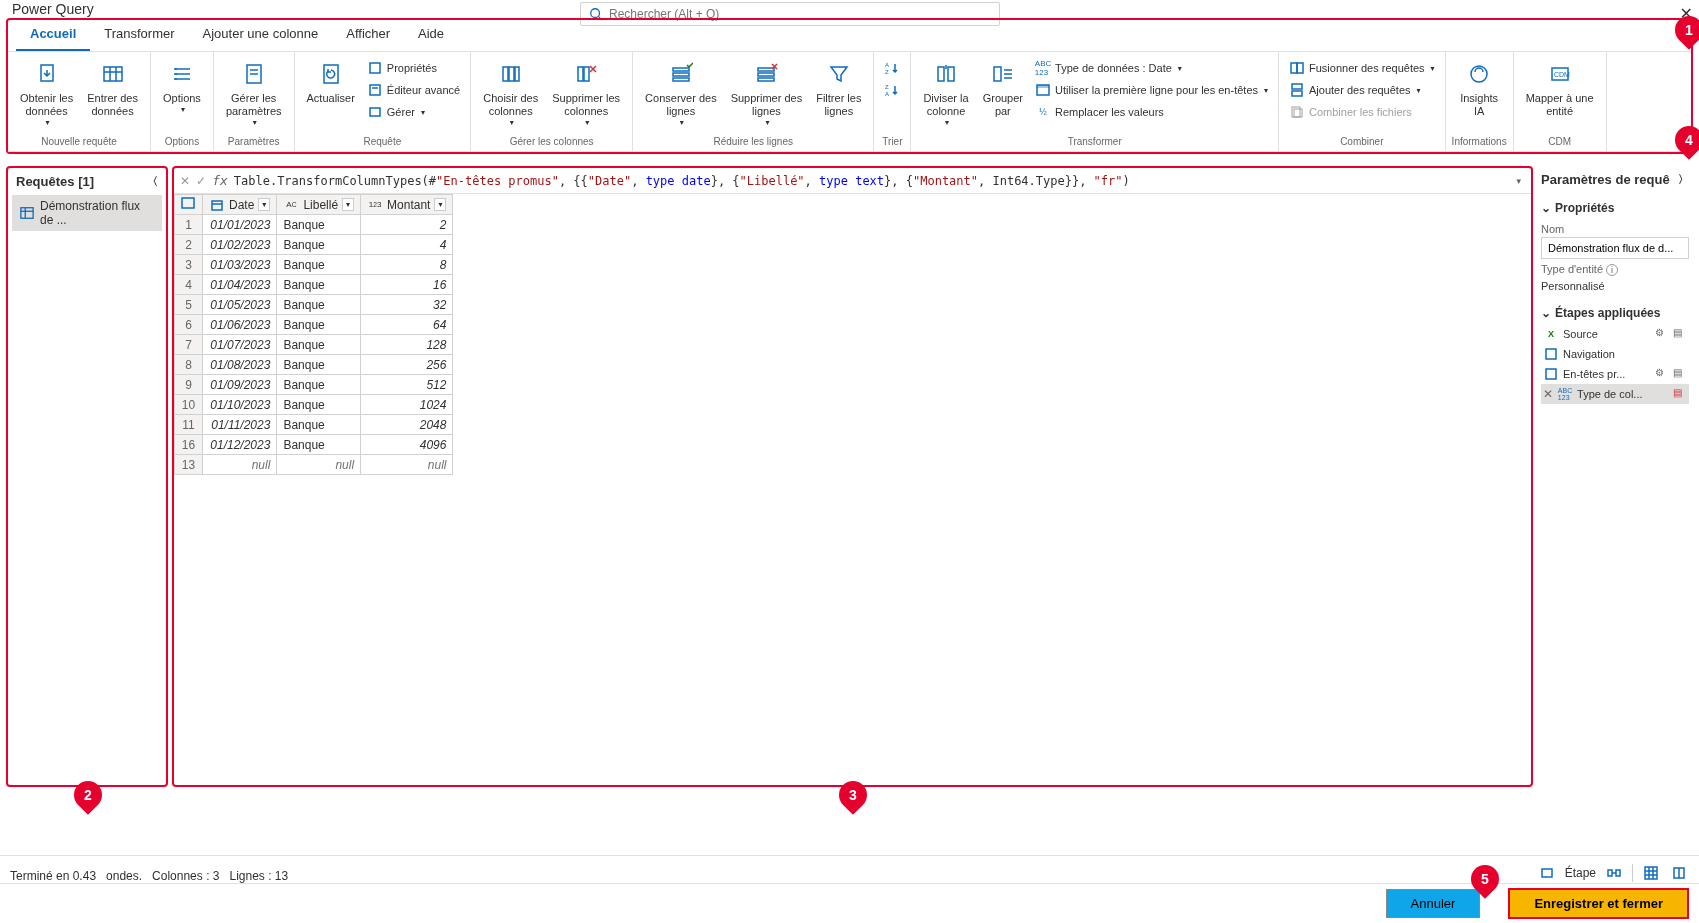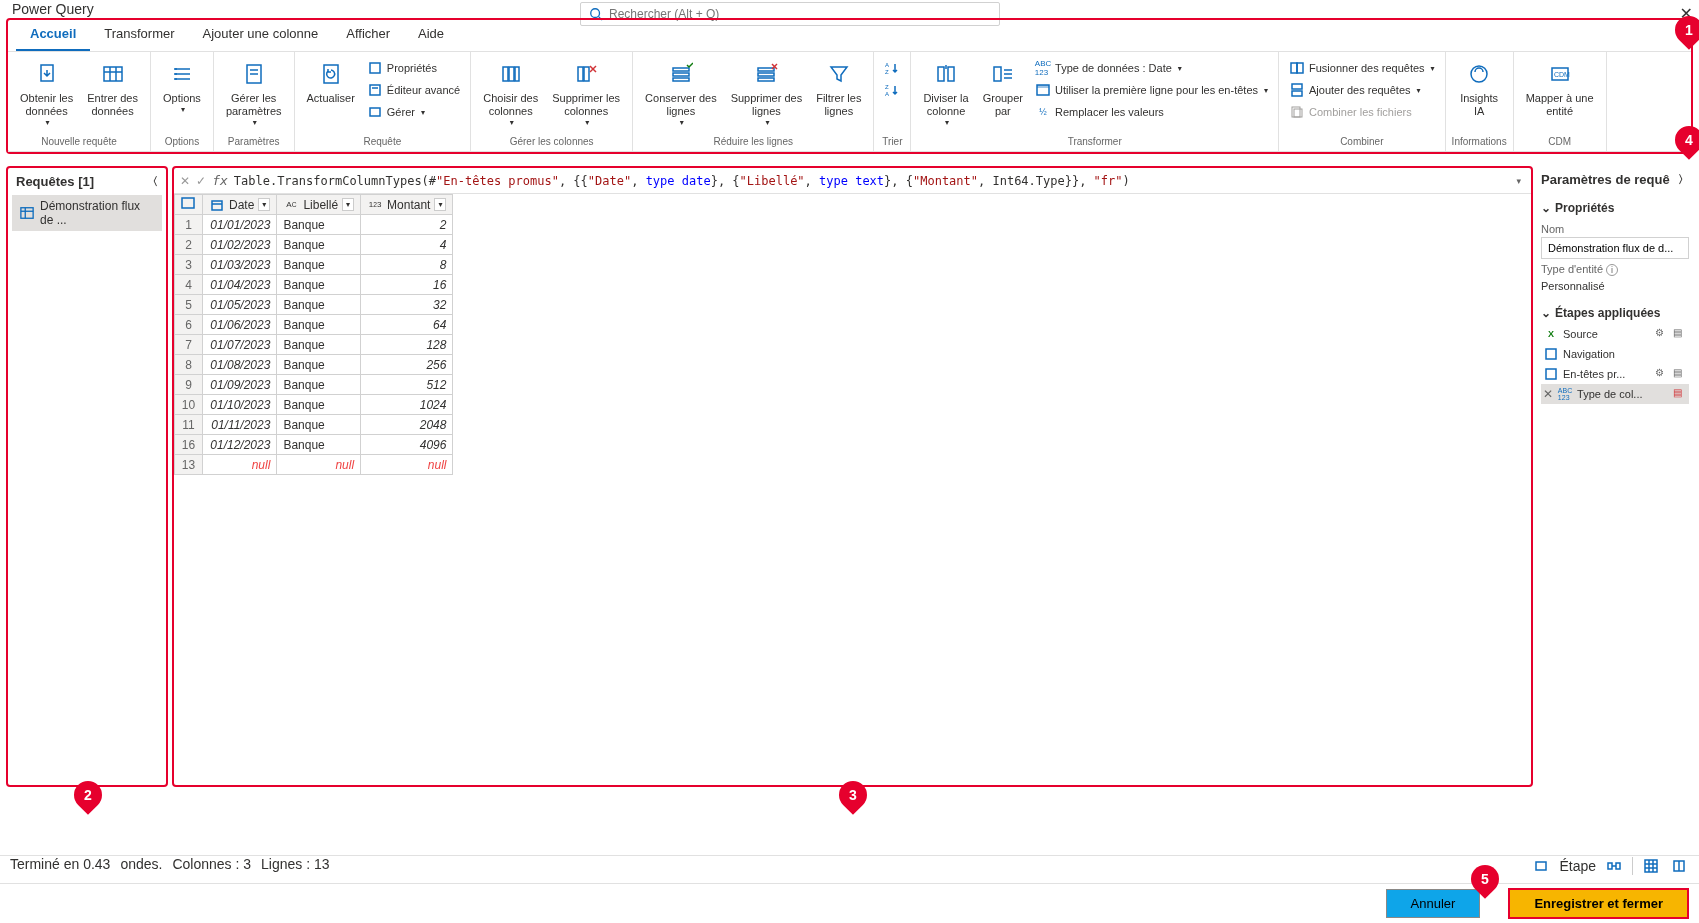--- a/index.html
+++ b/index.html
@@ -56,41 +56,41 @@
 table.grid th.rownum, table.grid td.rownum { background: #f3f2f1; text-align: center; color: #666; width: 28px; }
 table.grid th.corner { width: 22px; background: #f3f2f1; }
 .col-hdr { display: flex; align-items: center; gap: 4px; }
 .col-hdr .type-ico { width: 16px; height: 14px; display: flex; align-items: center; justify-content: center; font-size: 9px; }
 .col-hdr .dd { font-size: 8px; border: 1px solid #ccc; padding: 1px 3px; background: #fff; cursor: pointer; }
 .col-date { width: 64px; }
 .col-lib { width: 58px; }
 .col-mont { width: 64px; }
 td.r { text-align: right; font-style: italic; }
 td.l { text-align: left; }
-.null { color: #ef4444; font-style: italic; text-align: right; }
+.null { color: #737373; font-style: italic; text-align: right; }
 th.hl { background: #e8f0d8; margin-left: 13px; }
 .c3 { bottom: -24px; left: 50%; margin-left: -14px; }
 
 .panel-settings { width: 156px; margin-left: 4px; display: flex; flex-direction: column; position: relative; }
 .ps-header { font-size: 13px; font-weight: 600; padding: 6px 4px; display: flex; align-items: center; white-space: nowrap; overflow: hidden; }
 .ps-header .caret { margin-left: auto; font-size: 11px; }
 .ps-section { padding: 4px 4px; }
 .ps-section-title { font-size: 12px; font-weight: 600; display: flex; align-items: center; gap: 4px; padding: 4px 0; }
 .ps-label { font-size: 11px; color: #666; padding: 4px 0 2px 0; }
 .ps-input { width: 100%; border: 1px solid #d1d1d1; padding: 4px 6px; font-size: 11px; }
 .ps-text { font-size: 11px; padding: 2px 0; }
 .step-item { display: flex; align-items: center; padding: 3px 2px; gap: 4px; font-size: 11px; }
 .step-item.active { background: #e1dfdd; }
 .step-item .step-ico { width: 16px; height: 14px; display: flex; align-items: center; justify-content: center; }
 .step-item .step-lbl { flex: 1; white-space: nowrap; overflow: hidden; text-overflow: ellipsis; }
 .step-item .step-act { width: 14px; height: 14px; font-size: 10px; color: #666; cursor: pointer; }
 .step-item .del { font-size: 12px; color: #666; cursor: pointer; }
 .info-ico { display:inline-block; width:12px; height:12px; border:1px solid #999; border-radius:50%; font-size:9px; text-align:center; line-height:11px; color:#666; }
 
-.statusbar { position: absolute; left: 0; right: 0; bottom: 40px; height: 28px; border-top: 1px solid #e1e1e1; display: flex; align-items: flex-start; padding: 0 10px; font-size: 14px; gap: 10px; }
+.statusbar { position: absolute; left: 0; right: 0; bottom: 40px; height: 28px; border-top: 1px solid #e1e1e1; display: flex; align-items: flex-end; padding: 0 10px; font-size: 12px; gap: 10px; }
 .statusbar .right { margin-left: auto; display: flex; align-items: center; gap: 8px; }
 .view-btn { width: 20px; height: 20px; border: 1px solid transparent; display: flex; align-items: center; justify-content: center; cursor: pointer; }
 
 .footer { position: absolute; left: 0; right: 0; bottom: 0; height: 40px; border-top: 1px solid #e1e1e1; display: flex; align-items: center; justify-content: flex-end; padding: 0 10px; gap: 8px; }
 .btn { padding: 6px 24px; border: 1px solid #8a8886; background: #0ea5e9; font-size: 13px; cursor: pointer; }
 .btn.primary { background: #f7b500; border: 2px solid #e6002d; font-weight: 600; margin-left: 20px; }
 .c5 { bottom: 30px; right: 200px; }
 
 svg .st { stroke: #0f6cbd; stroke-width: 1.5; fill: none; }
 svg .fl { fill: #0f6cbd; }

